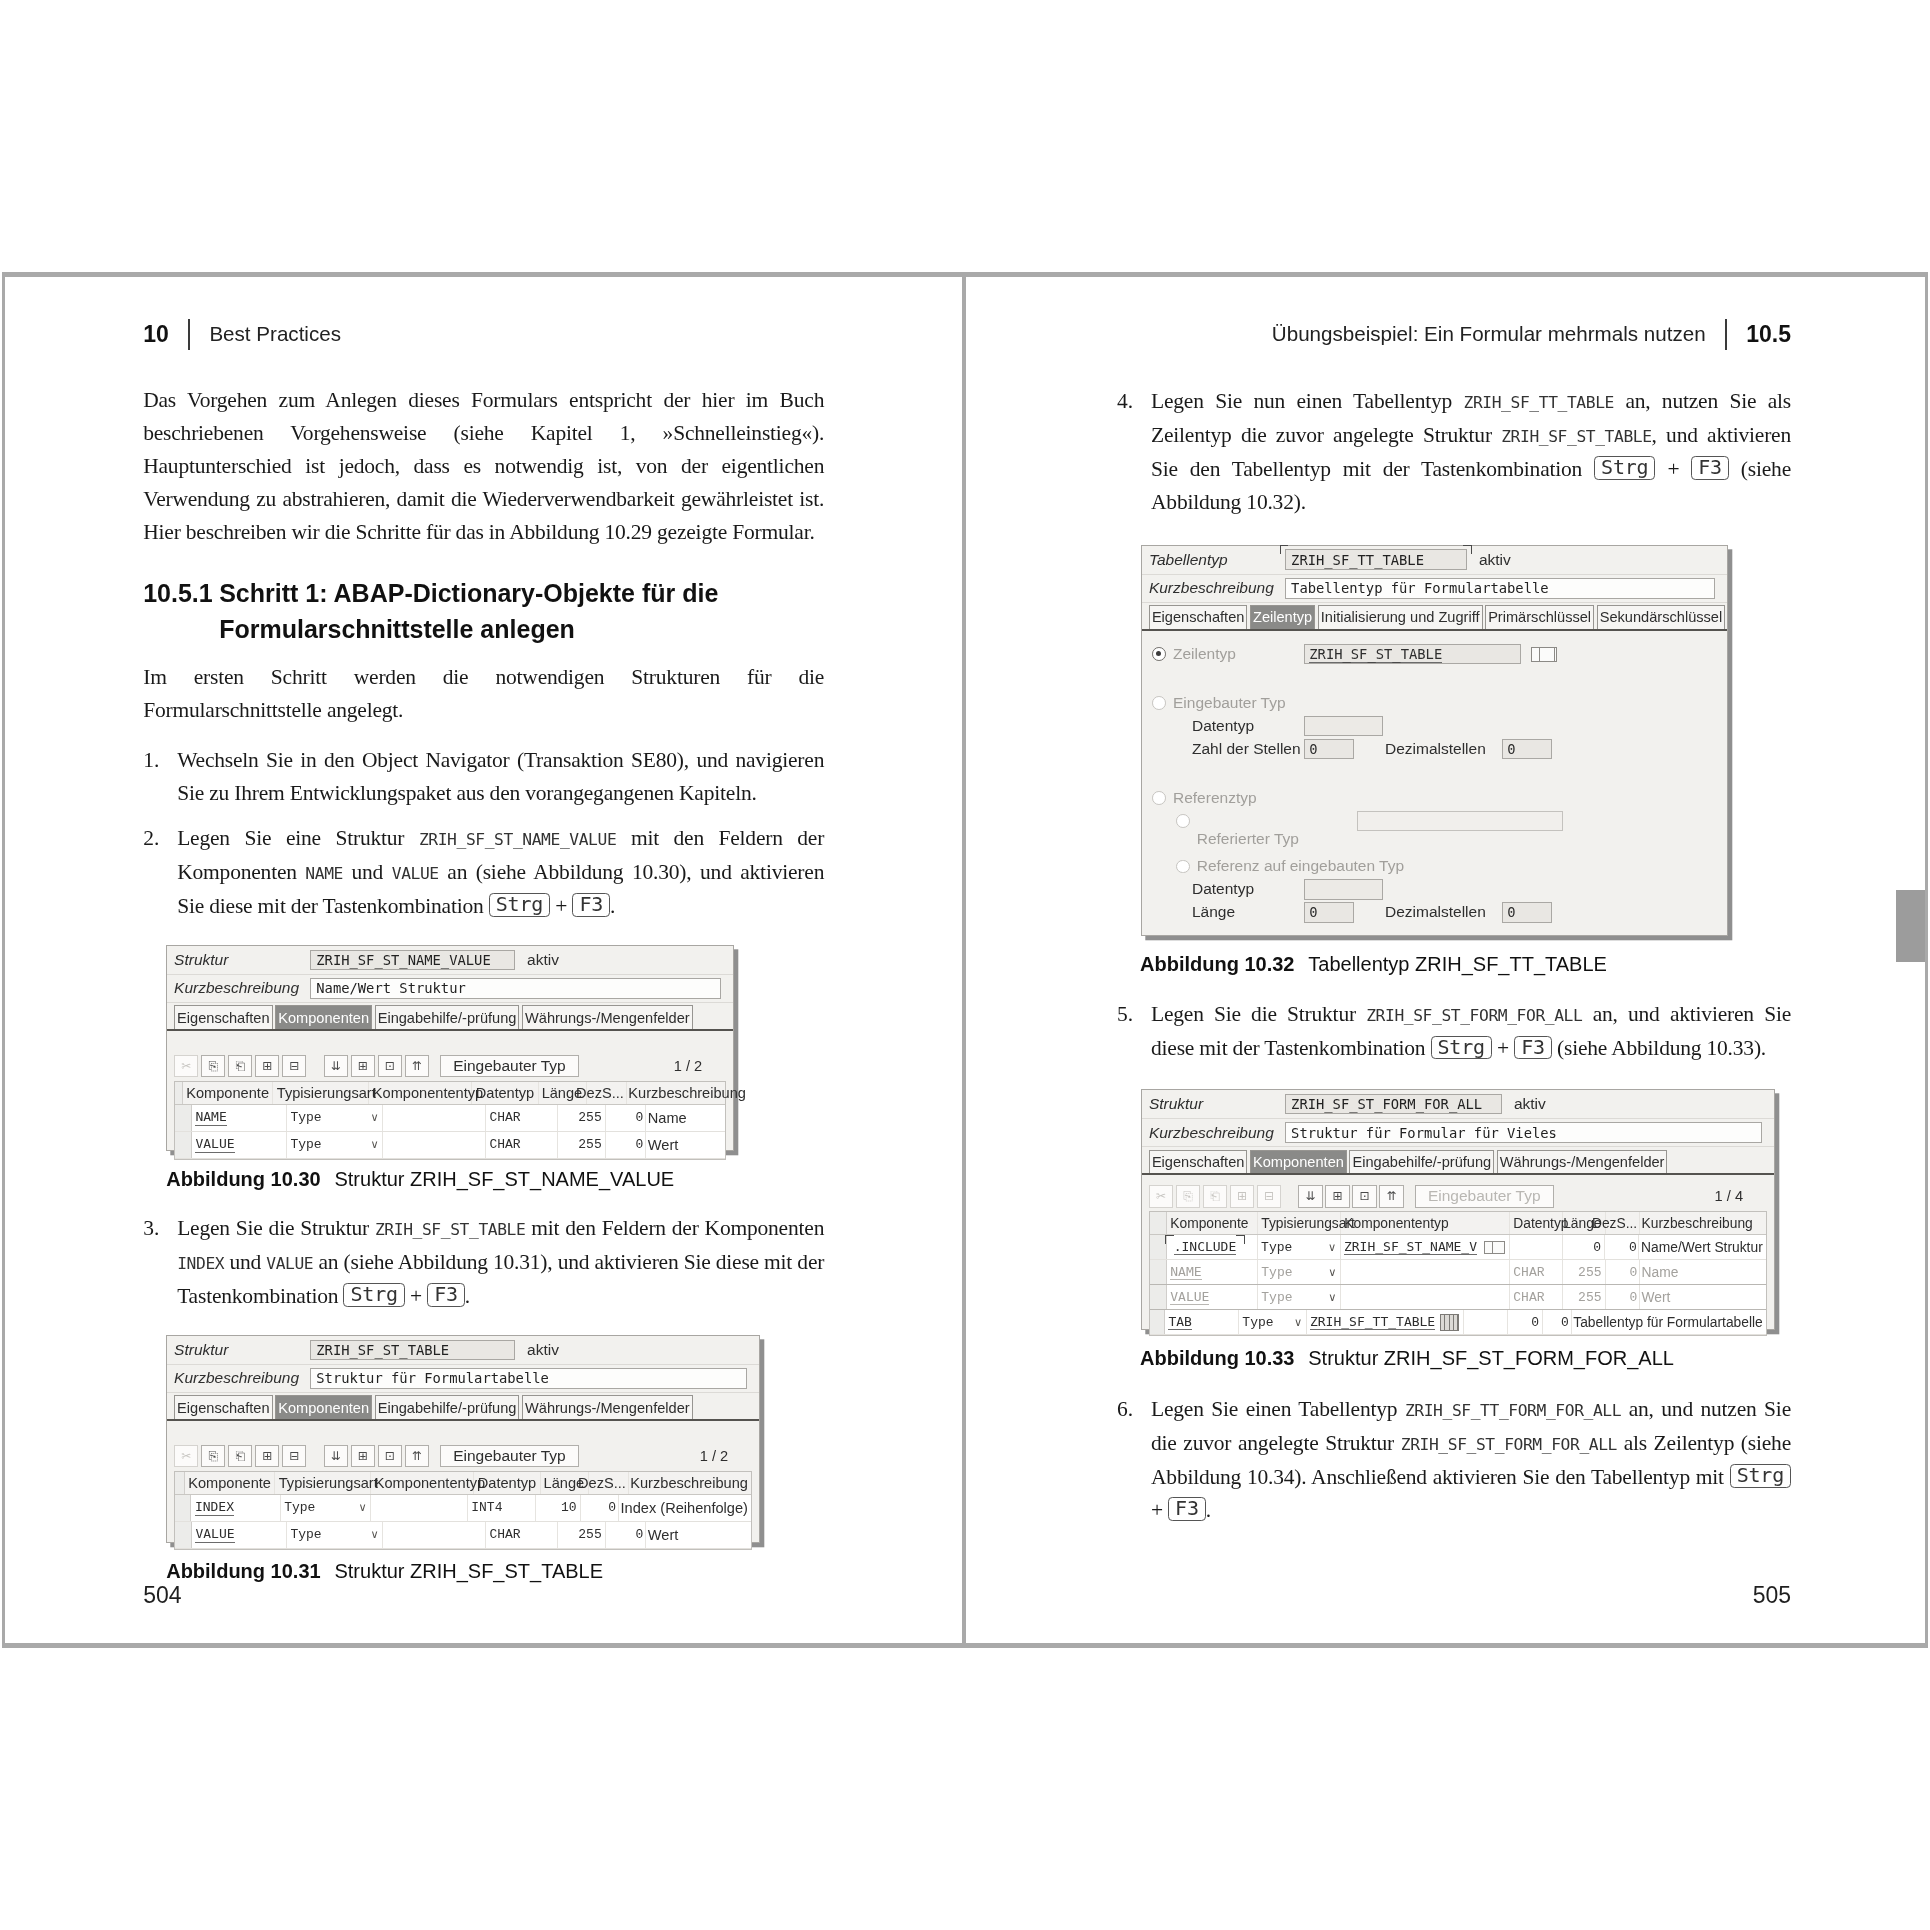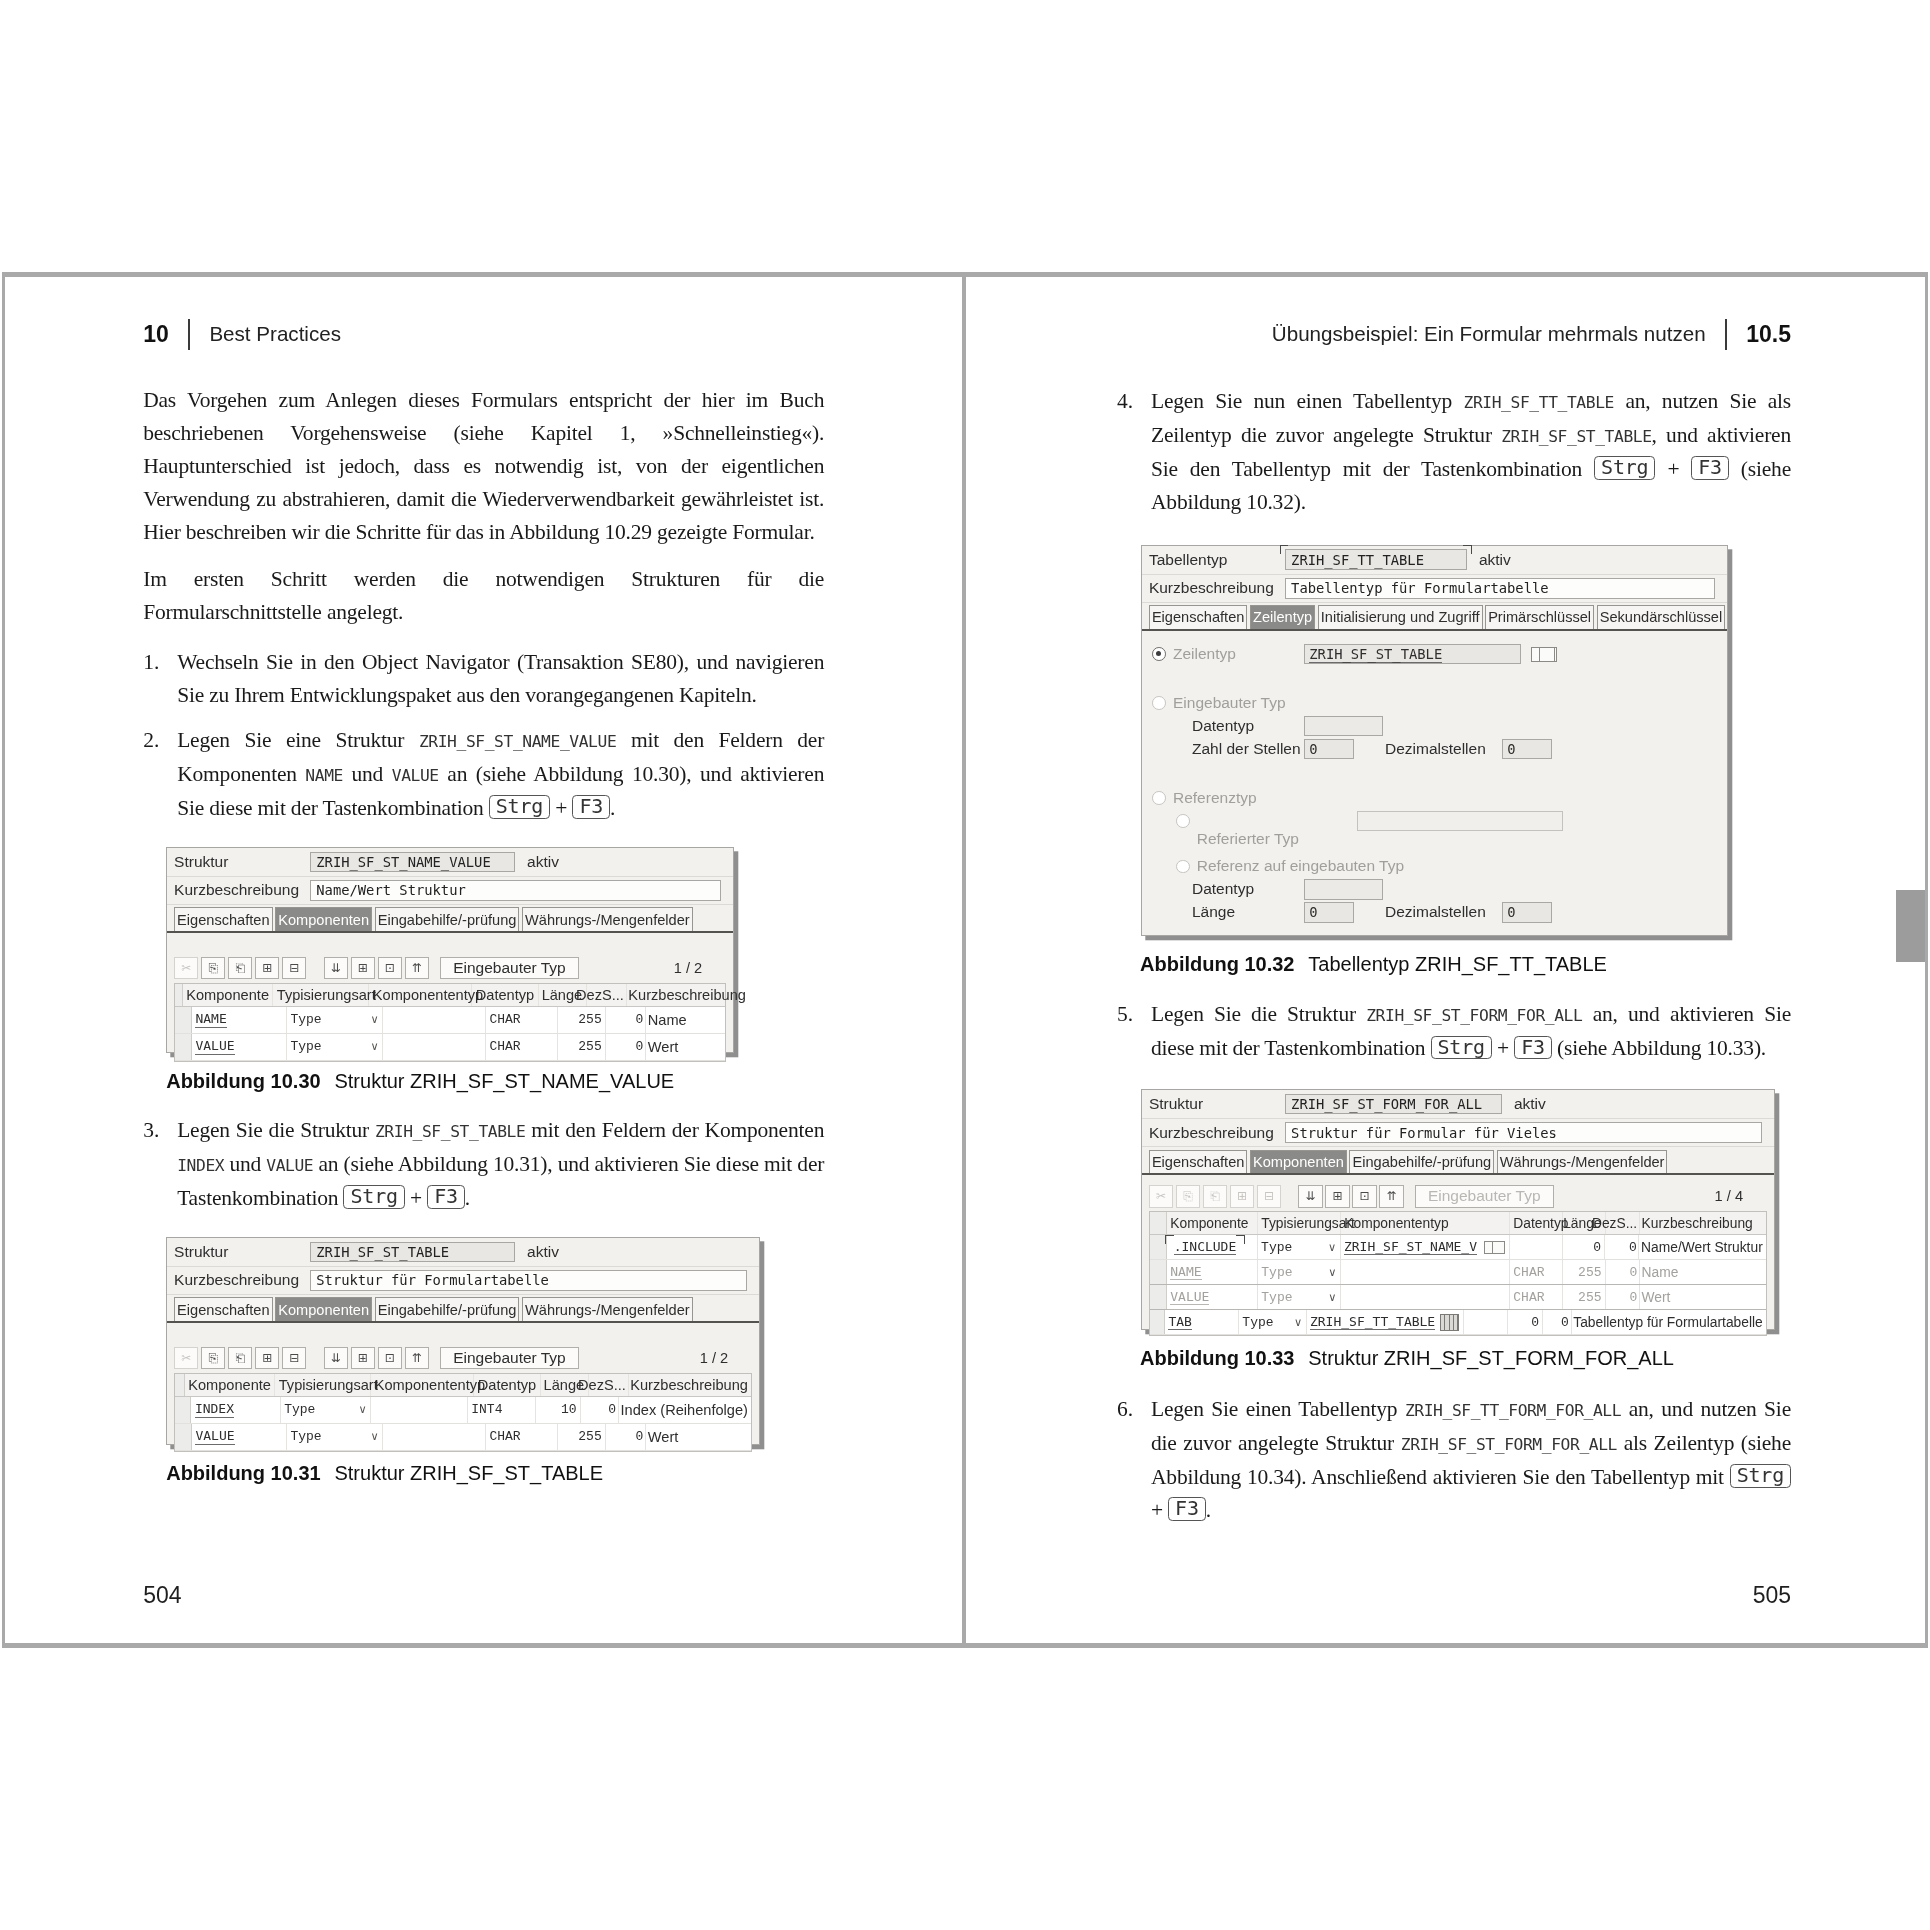--- a/index.html
+++ b/index.html
@@ -44,21 +44,21 @@
 
   
   .sapwin{position:relative;background:#f2f1ee;border:0.9px solid #a8a6a2;box-shadow:4.3px 4.3px 0 #8f8f8f;
     font-family:"Liberation Sans",sans-serif;font-size:15.5px;color:#2e2e2e;box-sizing:border-box;}
   .fig30{width:568px;height:206px;margin:22.4px 0 0 23px;}
   .fig31{width:594px;height:208px;margin:22.4px 0 0 23px;}
   .fig32{width:587px;height:391px;margin:26px 0 0 24px;}
   .fig33{width:634px;height:241px;margin:24px 0 0 24px;}
 
   .sap-frow{display:flex;align-items:center;height:27.5px;padding:0 12px 0 6.9px;border-bottom:0.9px solid #dcdad6;}
-  .sap-label{width:136px;flex:none;}
+  .sap-label{width:136px;flex:none;font-style:italic;}
   .sap-input{display:flex;align-items:center;height:20.6px;padding:0 5.2px;box-sizing:border-box;
     background:#e9e7e3;border:0.9px solid #a9a7a3;font-family:"DejaVu Sans Mono",monospace;font-size:13.8px;color:#222;white-space:nowrap;}
   .name-input{width:205px;}
   .fig32 .name-input{width:182px;}
   .fig33 .name-input{width:217px;}
   .wide-input{flex:1;background:#fdfdfc;}
   .sap-status{margin-left:12px;}
 
   .sap-tabs{display:flex;gap:2.6px;align-items:flex-end;padding:2.6px 0 0 6.9px;border-bottom:2.6px solid #55534f;height:23px;font-size:14.6px;}
   .sap-tab{display:flex;align-items:center;height:22.4px;padding:0 2px;background:#f6f5f3;border:0.9px solid #979591;border-bottom:none;white-space:nowrap;text-align:center;}
@@ -153,20 +153,27 @@
   <div class="page page-left">
 
     <div class="page-head">
       <span class="head-num">10</span>
       <span class="head-bar"></span>
       <span class="head-title">Best Practices</span>
     </div>
 
     <p class="body-text intro">Das Vorgehen zum Anlegen dieses Formulars entspricht der hier im Buch beschriebenen Vorgehensweise (siehe Kapitel 1, »Schnelleinstieg«). Hauptunterschied ist jedoch, dass es notwendig ist, von der eigentlichen Verwendung zu abstrahieren, damit die Wiederverwendbarkeit gewährleistet ist. Hier beschreiben wir die Schritte für das in Abbildung 10.29 gezeigte Formular.</p>
 
+    <div class="section-head">
+      <span class="sec-num">10.5.1</span>
+      <span class="sec-title">
+        <span>Schritt 1: ABAP-Dictionary-Objekte für die</span><br>
+        <span>Formularschnittstelle anlegen</span>
+      </span>
+    </div>
 
     <p class="body-text sec-intro">Im ersten Schritt werden die notwendigen Strukturen für die Formularschnittstelle angelegt.</p>
 
     <div class="steps">
       <div class="step">
         <span class="step-num">1.</span>
         <span class="step-body">
           <span>Wechseln Sie in den Object Navigator (Transaktion SE80), und navigieren Sie zu Ihrem Entwicklungspaket aus den vorangegangenen Kapiteln.</span>
         </span>
       </div>

